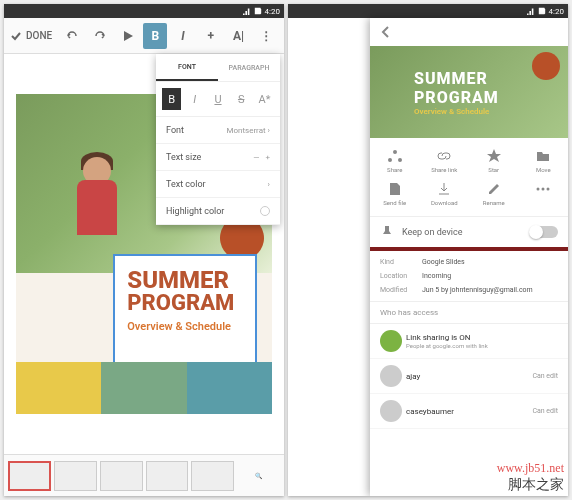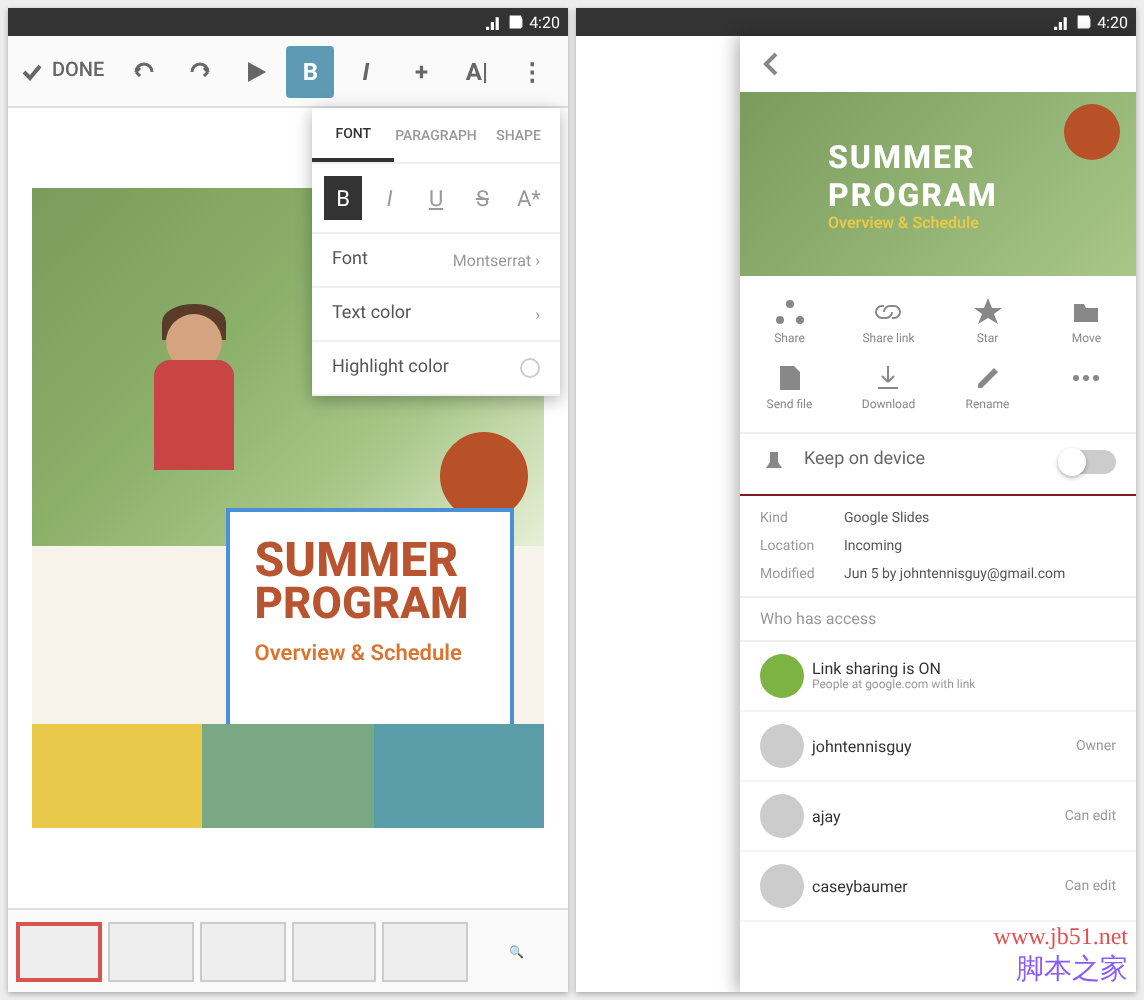--- a/index.html
+++ b/index.html
@@ -43,39 +43,39 @@
 .p2-hero{height:92px;background:linear-gradient(135deg,#7a9b5c,#a8c788);position:relative;display:flex;align-items:center;padding-left:44px}
 .p2-hero-badge{position:absolute;right:8px;top:6px;width:28px;height:28px;background:#b85028;border-radius:50%}
 .p2-hero-text .h1{color:#fff;font-size:16px;font-weight:800;letter-spacing:1px}
 .p2-hero-text .h2{color:#e8c94a;font-size:8px;font-weight:600}
 .p2-docrow{height:24px;background:#555;display:flex;align-items:center;gap:6px;padding:0 8px;color:#fff;font-size:9px}
 .p2-docrow .icn{width:14px;height:14px;background:#e8a030;border-radius:2px}
 .actions{display:flex;flex-wrap:wrap;padding:6px 0;border-bottom:1px solid #eee}
 .action{width:25%;display:flex;flex-direction:column;align-items:center;gap:2px;padding:4px 0}
 .action svg{width:16px;height:16px;fill:#888}
 .action span{font-size:6px;color:#888}
-.keeprow{display:flex;padding:8px 10px;border-bottom:1px solid #7f1d1d;font-size:9px;color:#666;gap:8px}
+.keeprow{display:flex;align-items:center;padding:8px 10px;border-bottom:4px solid #7f1d1d;font-size:9px;color:#666;gap:8px}
 .toggle{width:28px;height:12px;background:#ccc;border-radius:6px;position:relative}
 .toggle::after{content:'';position:absolute;width:14px;height:14px;background:#fff;border-radius:50%;top:-1px;left:-1px;box-shadow:0 1px 2px rgba(0,0,0,.3)}
 .meta{padding:4px 10px;border-bottom:1px solid #eee}
 .meta-row{display:flex;padding:3px 0;font-size:7px}
 .meta-row .k{width:42px;color:#999}
 .meta-row .v{color:#555}
 .access-hdr{padding:6px 10px;font-size:8px;color:#999;border-bottom:1px solid #eee}
 .share-row{display:flex;align-items:center;padding:6px 10px;gap:4px;border-bottom:1px solid #f5f5f5}
 .avatar{width:22px;height:22px;border-radius:50%;background:#ccc;flex-shrink:0}
 .avatar.link{background:#7cb342}
 .share-info{flex:1}
 .share-info .n{font-size:8px;color:#333}
 .share-info .s{font-size:6px;color:#999}
 .share-role{font-size:7px;color:#999}
 .bg-blur{position:absolute;inset:0;background:linear-gradient(#e8e8e8,#d8d8d8);filter:blur(1px);z-index:-1}
 .bg-card{position:absolute;background:#fff;border-radius:2px;font-size:8px;color:#999;padding:4px}
 .watermark{position:absolute;bottom:24px;right:8px;font-size:12px;color:#d33;font-family:serif;z-index:100;opacity:.85}
-.watermark2{position:absolute;bottom:6px;right:8px;font-size:14px;color:#8b5cf6;font-family:Liberation Mono, monospace;z-index:100}
+.watermark2{position:absolute;bottom:6px;right:8px;font-size:14px;color:#404040;font-family:Liberation Mono, monospace;z-index:100}
 </style>
 </head>
 <body>
 
 <div class="phone">
   <div class="statusbar">
     <svg viewBox="0 0 10 10">
         <path d="M0 8h2v2H0zM3 5h2v5H3zM6 2h2v8H6z"></path>
       </svg>
     <svg viewBox="0 0 10 10">
@@ -142,38 +142,41 @@
     <div class="thumb"></div>
     <div class="thumb"></div>
     <div class="thumb"></div>
     <div class="thumb" style="border:none;background:none">🔍</div>
   </div>
 
   <div class="dropdown">
     <div class="dd-tabs">
       <div class="dd-tab active">FONT</div>
       <div class="dd-tab">PARAGRAPH</div>
-      <div class="dd-tab">SHAPE</div>
     </div>
     <div class="dd-fmtrow">
       <div class="dd-fmt active">B</div>
       <div class="dd-fmt">
           <i>I</i>
         </div>
       <div class="dd-fmt">
           <u>U</u>
         </div>
       <div class="dd-fmt">
           <s>S</s>
         </div>
       <div class="dd-fmt">A*</div>
     </div>
     <div class="dd-row">
         <span>Font</span>
         <span class="val"><span>Montserrat</span> <span class="chev">›</span></span>
+      </div>
+    <div class="dd-row">
+        <span>Text size</span>
+        <span class="chev">— &nbsp; +</span>
       </div>
     <div class="dd-row">
         <span>Text color</span>
         <span class="chev">›</span>
       </div>
     <div class="dd-row">
         <span>Highlight color</span>
         <span style="width:10px;height:10px;border:1px solid #ccc;border-radius:50%"></span>
       </div>
   </div>
@@ -285,27 +288,20 @@
     <div class="share-row">
       <div class="avatar link"></div>
       <div class="share-info">
           <div class="n">Link sharing is ON</div>
           <div class="s">People at google.com with link</div>
         </div>
     </div>
     <div class="share-row">
         <div class="avatar"></div>
         <div class="share-info">
-          <div class="n">johntennisguy</div>
-        </div>
-        <div class="share-role">Owner</div>
-      </div>
-    <div class="share-row">
-        <div class="avatar"></div>
-        <div class="share-info">
           <div class="n">ajay</div>
         </div>
         <div class="share-role">Can edit</div>
       </div>
     <div class="share-row">
         <div class="avatar"></div>
         <div class="share-info">
           <div class="n">caseybaumer</div>
         </div>
         <div class="share-role">Can edit</div>

